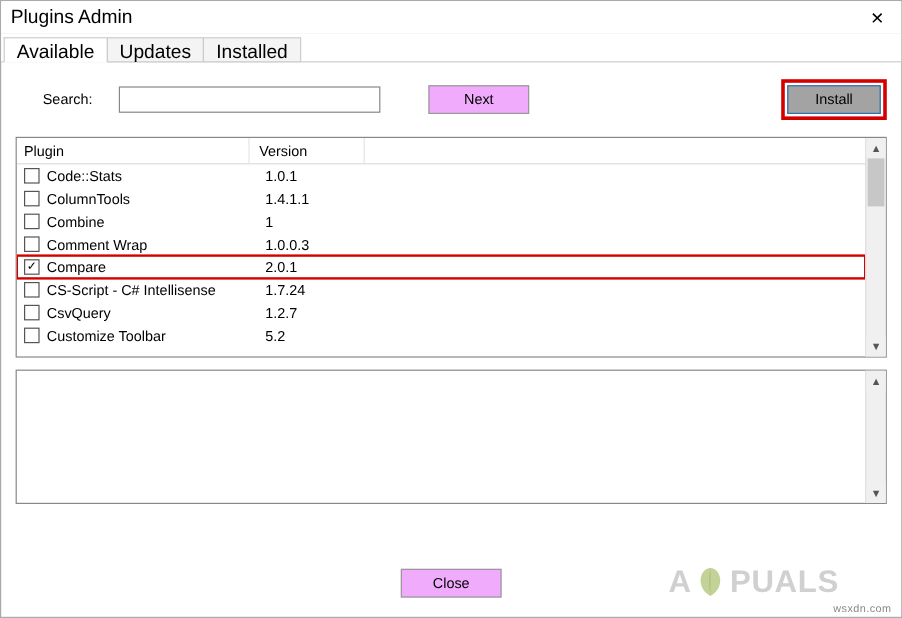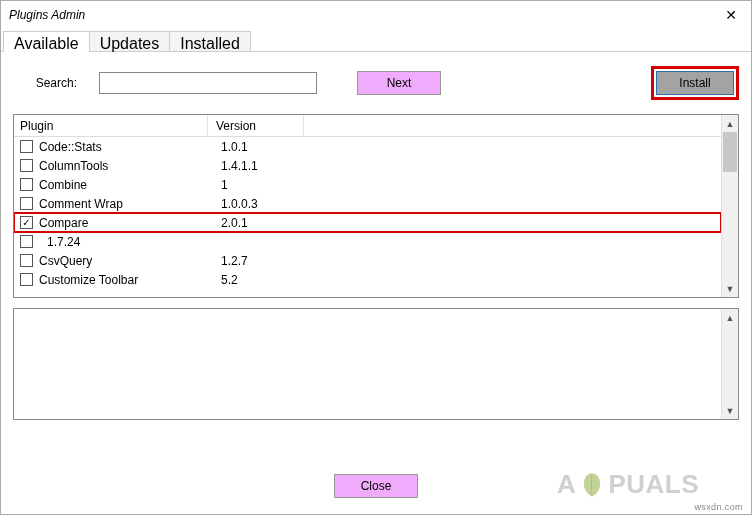--- a/index.html
+++ b/index.html
@@ -23,21 +23,21 @@
     }
     .titlebar {
       height: 28px;
       background: #fff;
       border-bottom: 1px solid #ddd;
       display: flex;
       align-items: center;
       justify-content: space-between;
       padding-left: 8px;
     }
-    .titlebar-title { font-size: 12px; font-style: italic; }
+    .titlebar-title { font-size: 16px; }
     .close-x {
       width: 40px;
       height: 28px;
       display: flex;
       align-items: center;
       justify-content: center;
       font-size: 14px;
       cursor: default;
     }
     .tabs {
@@ -271,20 +271,21 @@
               <span class="plugin-name">Comment Wrap</span>
               <span class="plugin-version">1.0.0.3</span>
             </div>
             <div class="row hl">
               <span class="checkbox">✓</span>
               <span class="plugin-name">Compare</span>
               <span class="plugin-version">2.0.1</span>
             </div>
             <div class="row">
               <span class="checkbox"></span>
+              <span class="plugin-name">CS-Script - C# Intellisense</span>
               <span class="plugin-version">1.7.24</span>
             </div>
             <div class="row">
               <span class="checkbox"></span>
               <span class="plugin-name">CsvQuery</span>
               <span class="plugin-version">1.2.7</span>
             </div>
             <div class="row">
               <span class="checkbox"></span>
               <span class="plugin-name">Customize Toolbar</span>

